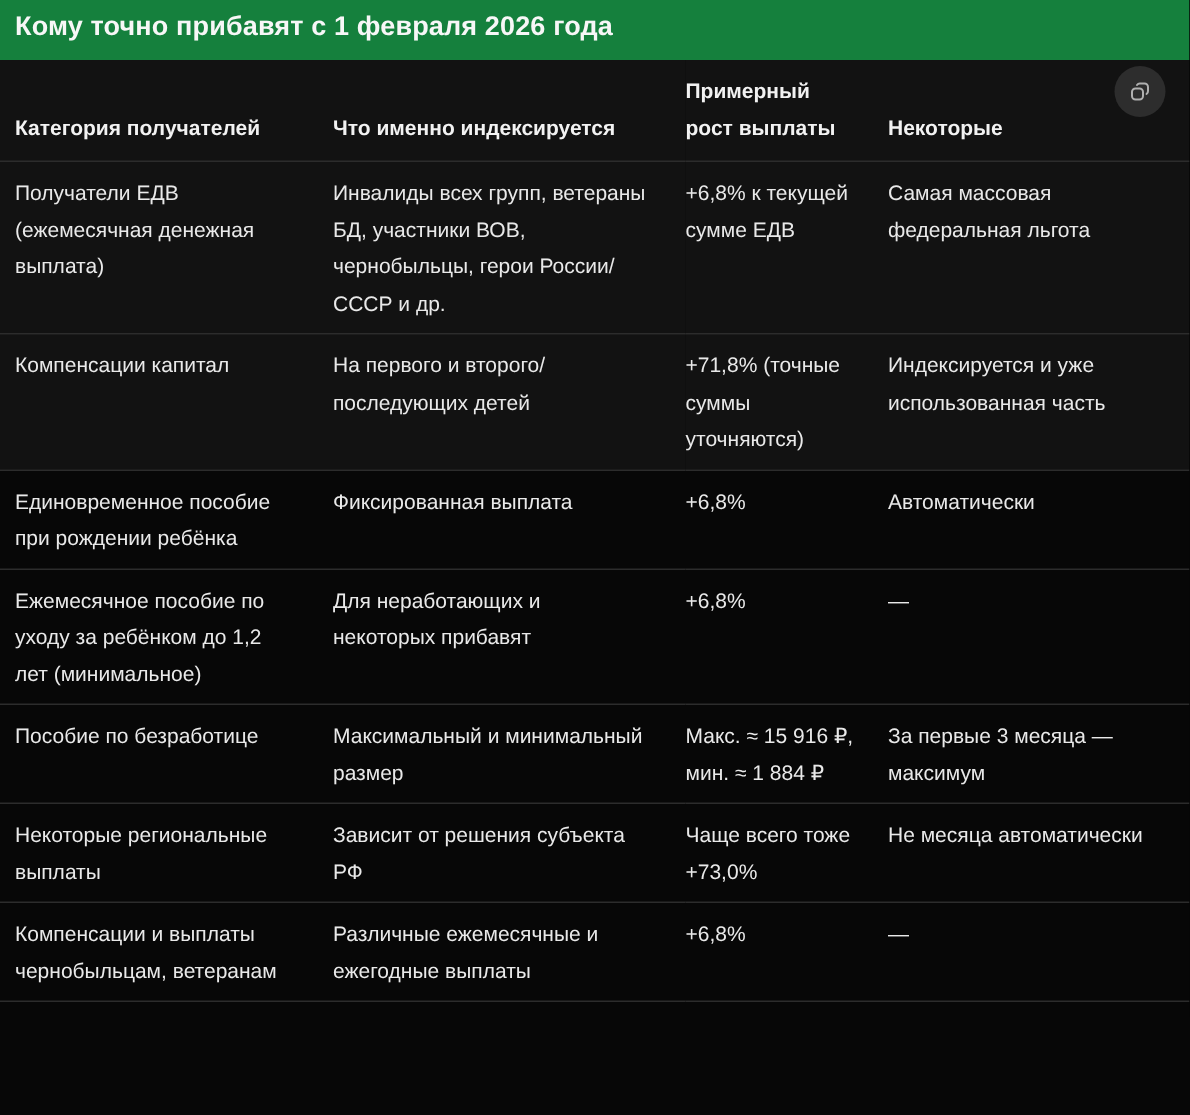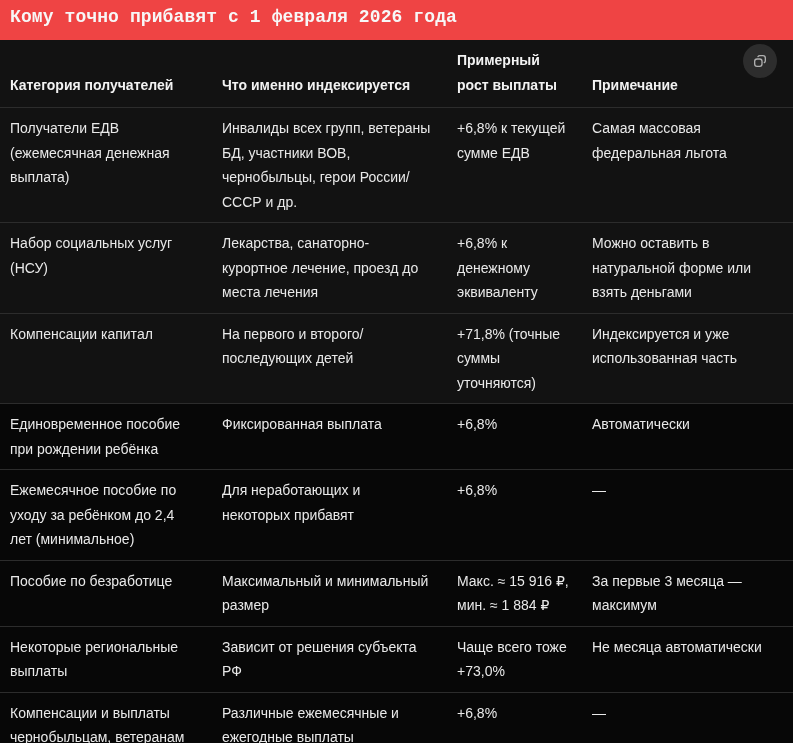--- a/index.html
+++ b/index.html
@@ -6,24 +6,23 @@
   html, body {
     width: 793px; height: 743px;
     background: #070707;
     overflow: hidden;
     font-family: "Liberation Sans", "DejaVu Sans", sans-serif;
     color: #e9e9e9;
   }
   .page { position: relative; width: 793px; height: 743px; }
 
   .title-bar {
-    background: #ef4444;
+    background: #15803d;
     padding: 7px 76px 0 10px;
     height: 40px;
-    font-family: Liberation Mono, monospace;
   }
   .title-bar h2 {
     font-size: 18px;
     font-weight: 700;
     color: #f7f7f7;
     letter-spacing: 0.1px;
     white-space: nowrap;
   }
 
   .copy-btn {
@@ -98,70 +97,57 @@
         <col class="c2">
         <col class="c3">
         <col class="c4">
       </colgroup>
     <thead>
       <tr>
         <th>Категория получателей</th>
         <th>Что именно индексируется</th>
         <th>Примерный
 рост выплаты</th>
-        <th>Примечание</th>
+        <th>Некоторые</th>
       </tr>
     </thead>
     <tbody>
       <tr class="light">
         <td>Получатели ЕДВ
 (ежемесячная денежная
 выплата)</td>
         <td>Инвалиды всех групп, ветераны
 БД, участники ВОВ,
 чернобыльцы, герои России/
 СССР и др.</td>
         <td>+6,8% к текущей
 сумме ЕДВ</td>
         <td>Самая массовая
 федеральная льгота</td>
-      </tr>
-      <tr class="light">
-        <td>Набор социальных услуг
-(НСУ)</td>
-        <td>Лекарства, санаторно-
-курортное лечение, проезд до
-места лечения</td>
-        <td>+6,8% к
-денежному
-эквиваленту</td>
-        <td>Можно оставить в
-натуральной форме или
-взять деньгами</td>
       </tr>
       <tr class="light">
         <td>Компенсации капитал</td>
         <td>На первого и второго/
 последующих детей</td>
         <td>+71,8% (точные
 суммы
 уточняются)</td>
         <td>Индексируется и уже
 использованная часть</td>
       </tr>
       <tr>
         <td>Единовременное пособие
 при рождении ребёнка</td>
         <td>Фиксированная выплата</td>
         <td>+6,8%</td>
         <td>Автоматически</td>
       </tr>
       <tr>
         <td>Ежемесячное пособие по
-уходу за ребёнком до 2,4
+уходу за ребёнком до 1,2
 лет (минимальное)</td>
         <td>Для неработающих и
 некоторых прибавят</td>
         <td>+6,8%</td>
         <td>—</td>
       </tr>
       <tr>
         <td>Пособие по безработице</td>
         <td>Максимальный и минимальный
 размер</td>

